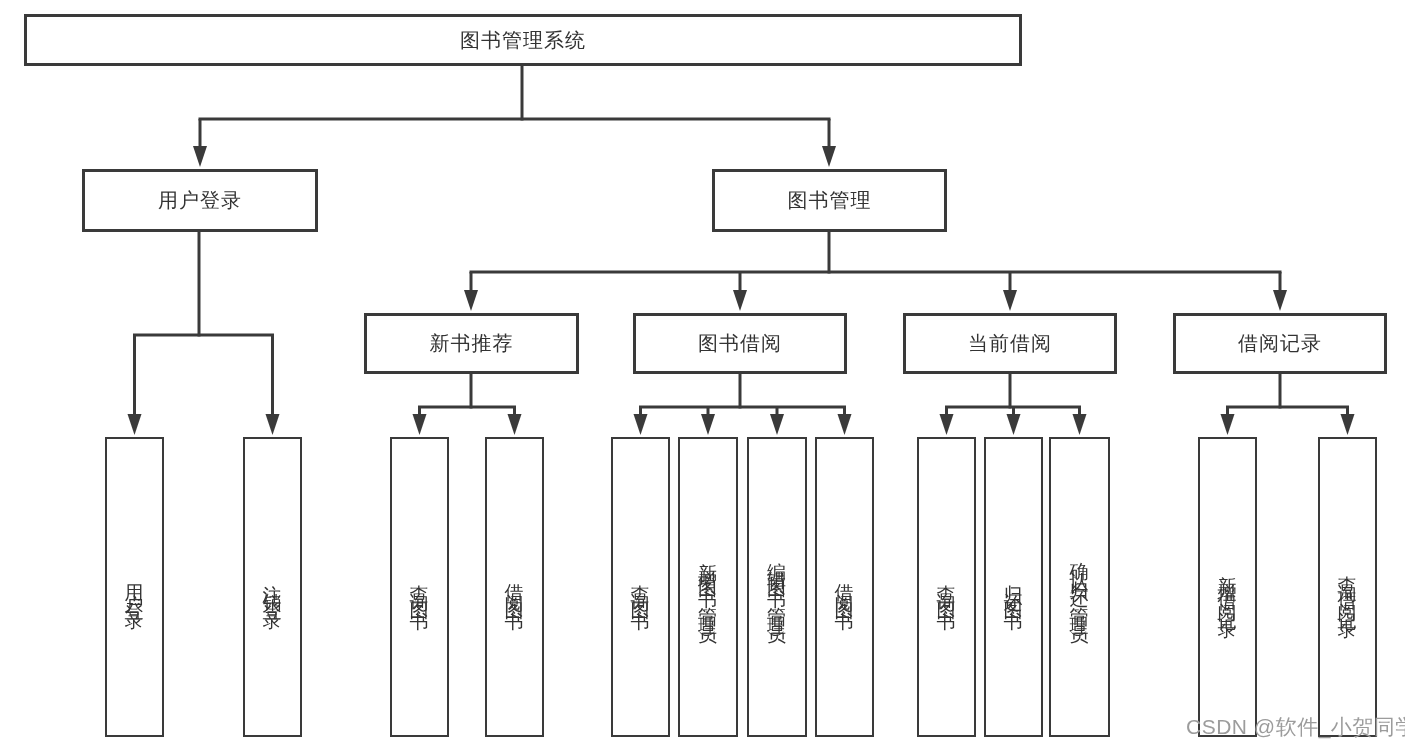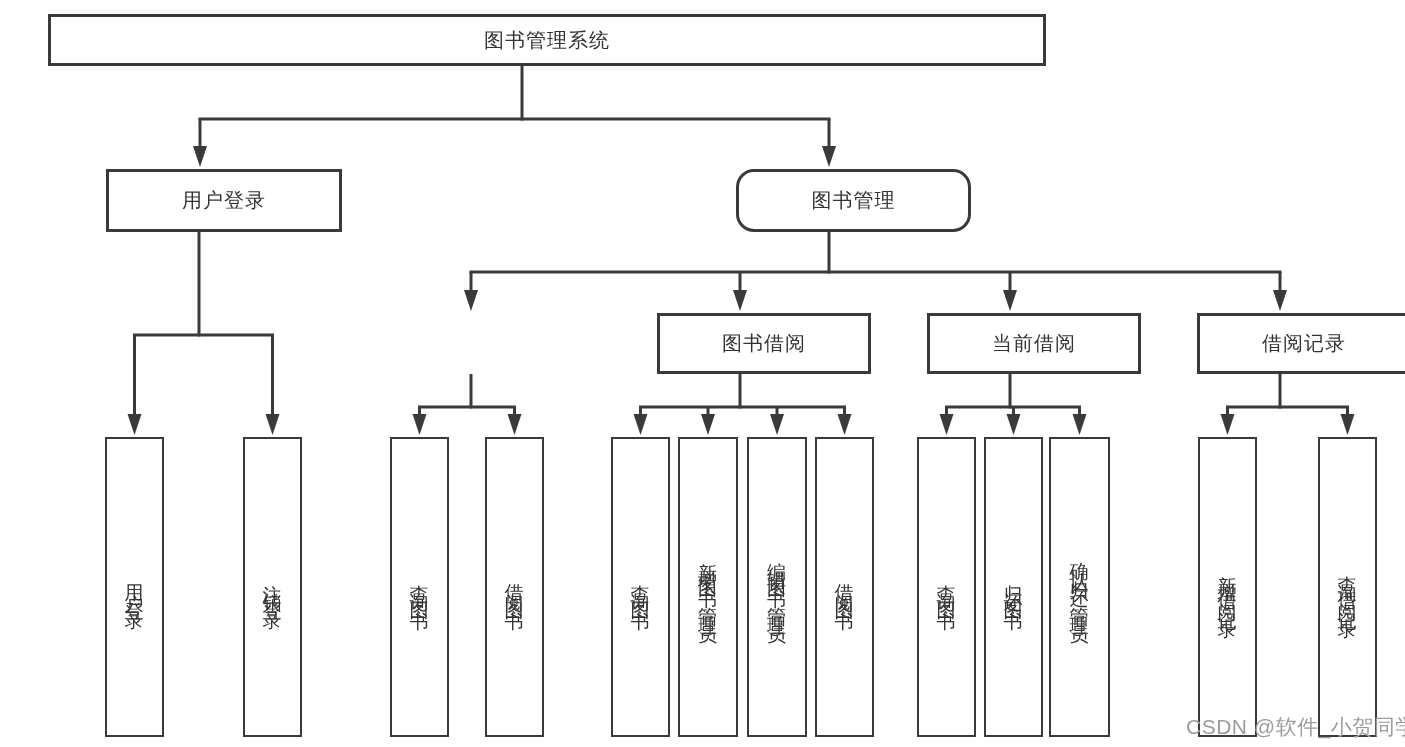--- a/index.html
+++ b/index.html
@@ -20,21 +20,20 @@
     background: #ffffff;
     border: 3px solid #3a3a3a;
     display: flex;
     align-items: center;
     justify-content: center;
     color: #333333;
     font-size: 20px;
     letter-spacing: 1px;
     z-index: 2;
     white-space: nowrap;
-    margin-left: 24px;
   }
   .vbox {
     position: absolute;
     box-sizing: border-box;
     background: #ffffff;
     border: 2px solid #3a3a3a;
     top: 437px;
     height: 300px;
     display: flex;
     align-items: center;
@@ -130,24 +129,27 @@
     <polygon class="ah" points="1340.5,414 1354.5,414 1347.5,435"></polygon>
   </svg>
 
   <div class="hbox" style="left:24px; top:14px; width:998px; height:52px;">
     <span>图书管理系统</span>
   </div>
 
   <div class="hbox" style="left:82px; top:169px; width:236px; height:63px;">
     <span>用户登录</span>
   </div>
-  <div class="hbox" style="left:712px; top:169px; width:235px; height:63px;border-radius:18px;">
+  <div class="hbox" style="left:712px; top:169px; width:235px; height:63px;">
     <span>图书管理</span>
   </div>
 
+  <div class="hbox" style="left:364px; top:313px; width:215px; height:61px;">
+    <span>新书推荐</span>
+  </div>
   <div class="hbox" style="left:633px; top:313px; width:214px; height:61px;">
     <span>图书借阅</span>
   </div>
   <div class="hbox" style="left:903px; top:313px; width:214px; height:61px;">
     <span>当前借阅</span>
   </div>
   <div class="hbox" style="left:1173px; top:313px; width:214px; height:61px;text-align:right;">
     <span>借阅记录</span>
   </div>
 

